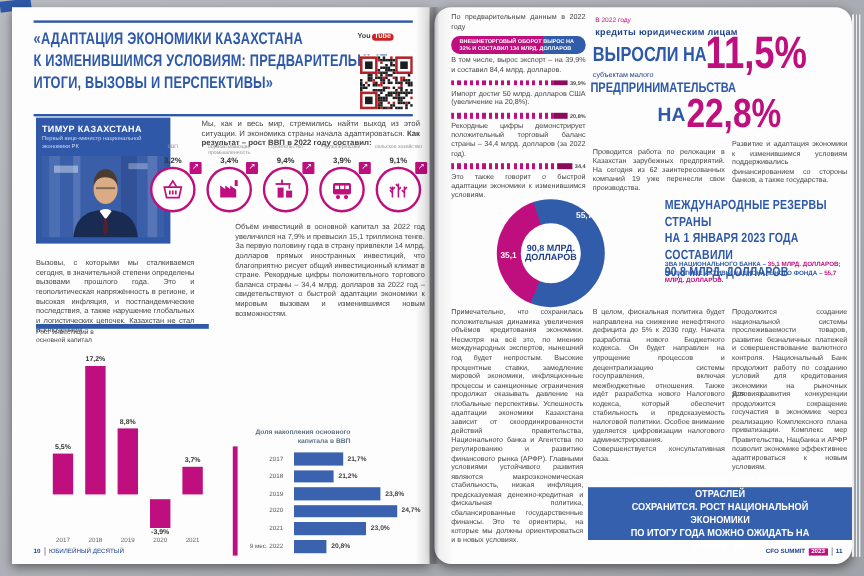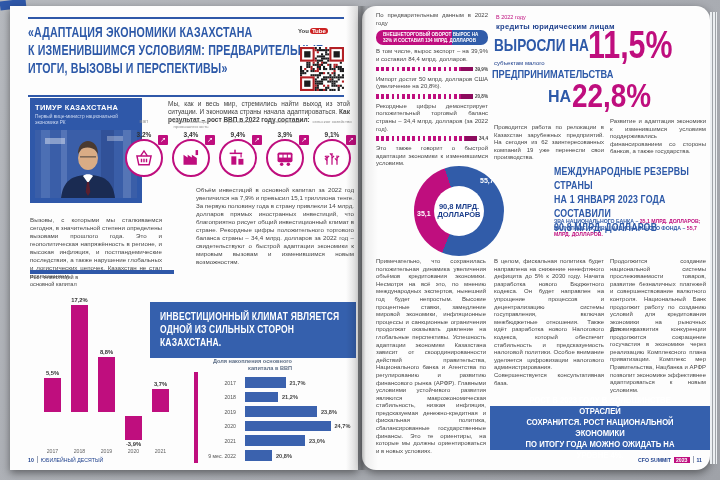--- a/index.html
+++ b/index.html
@@ -408,25 +408,20 @@
       <div class="ylab" style="left: 62px; width: 29px; top: 178px;">2019</div>
       <div class="vbar" style="left: 95px; top: 146px; width: 17px; height: 24.18px;"></div>
       <div class="lab" style="left: 89px; width: 29px; top: 171.18px;">-3,9%</div>
       <div class="ylab" style="left: 89px; width: 29px; top: 178px;">2020</div>
       <div class="vbar" style="left: 122px; top: 119.06px; width: 17px; height: 22.94px;"></div>
       <div class="lab" style="left: 116px; width: 29px; top: 111.06px;">3,7%</div>
       <div class="ylab" style="left: 116px; width: 29px; top: 178px;">2021</div>
       <div class="chart-cap" style="left: 100px; top: 26px; width: 52px;">Рост инвестиций в основной капитал</div>
     </div>
 
-  <div class="p strength-box">
-    <div>ИНВЕСТИЦИОННЫЙ КЛИМАТ ЯВЛЯЕТСЯ</div>
-    <div>ОДНОЙ ИЗ СИЛЬНЫХ СТОРОН</div>
-    <div>КАЗАХСТАНА.</div>
-  </div>
 
   <div class="p" id="chart-share" style="left:184px;top:352px;width:164px;height:112px">
       <div class="chart-cap" style="left: 64px; top: 0px; width: 98px; text-align: right; color: rgb(93, 110, 134); font-weight: bold;">Доля накопления основного капитала в ВВП</div>
       <div style="left: 46px; top: 16px; width: 3.5px; height: 91px; background: rgb(191, 14, 126);"></div>
       <div class="rowyear" style="left: 0px; top: 21.5px; width: 42px;">2017</div>
       <div class="hbar" style="left: 51px; top: 19px; width: 40.5px;"></div>
       <div class="rowval" style="left: 95.5px; top: 21.5px;">21,7%</div>
       <div class="rowyear" style="left: 0px; top: 36.1px; width: 42px;">2018</div>
       <div class="hbar" style="left: 51px; top: 33.6px; width: 33px;"></div>
       <div class="rowval" style="left: 88px; top: 36.1px;">21,2%</div>

